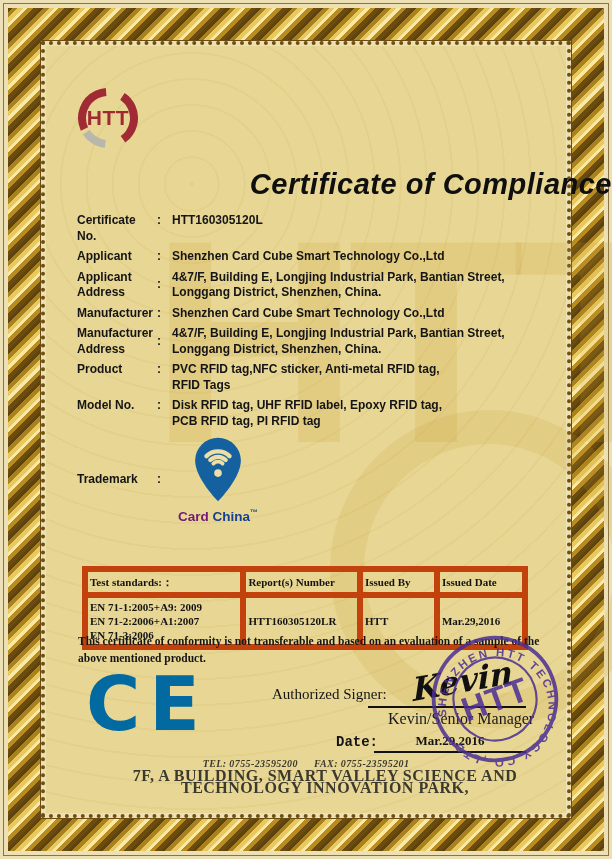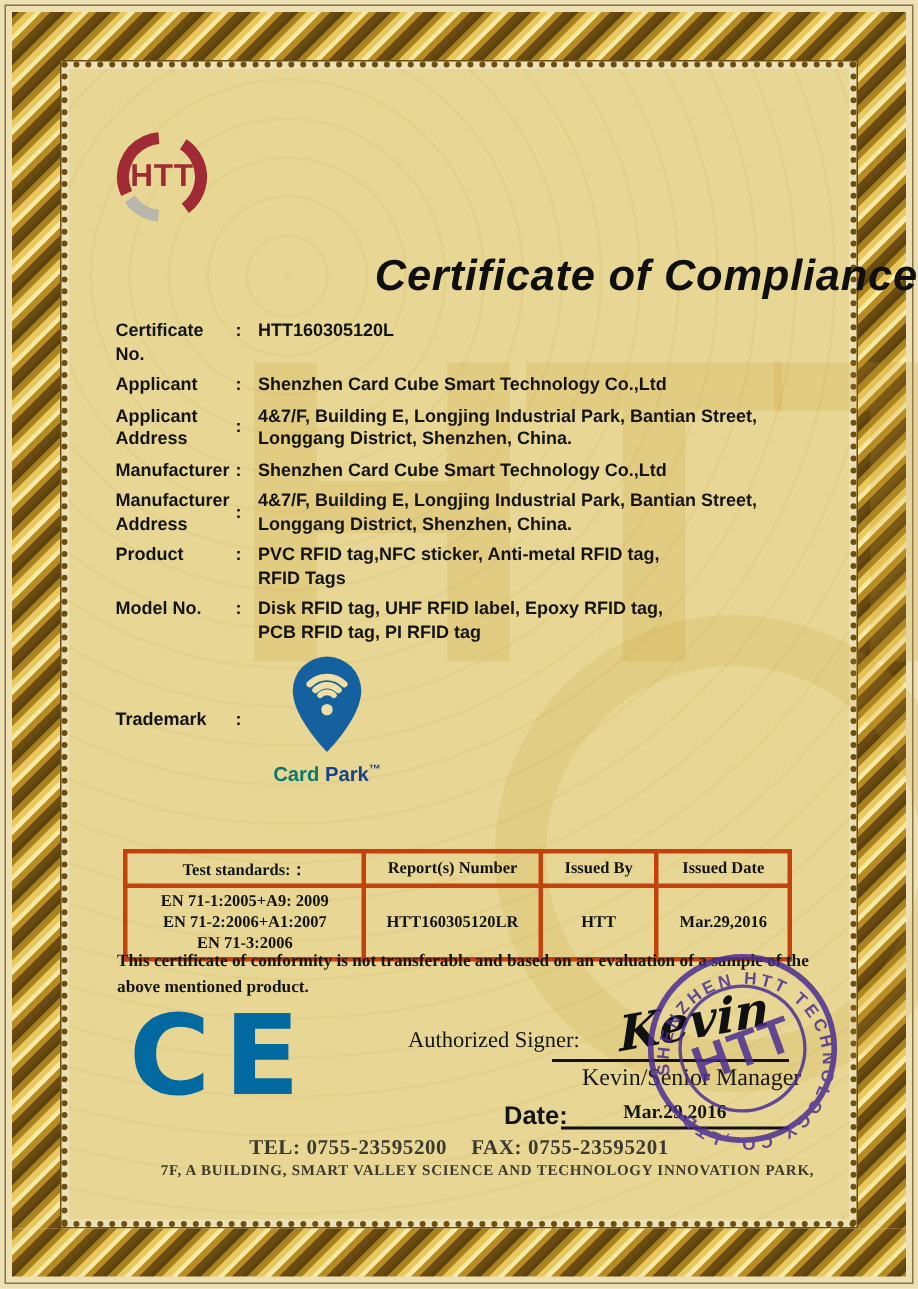--- a/index.html
+++ b/index.html
@@ -51,41 +51,41 @@
   .fields{position:absolute; left:77px; top:213px; width:460px; z-index:2;
     font-size:12px; font-weight:bold; line-height:15.5px;}
   .frow{display:flex; margin-bottom:5px;}
   .flabel{width:80px; flex:0 0 80px;}
   .fcolon{width:15px; flex:0 0 15px;}
   .frow.center-colon .fcolon, .frow.center-colon .flabel{display:flex; flex-direction:column; justify-content:center;}
   .frow.tm-row{align-items:center; margin-top:6px;}
   .fvalue{flex:1;}
   .brand-block{display:flex; flex-direction:column; align-items:center; width:92px;}
   .brand-name{font-size:13.5px; font-weight:bold; margin-top:2px; white-space:nowrap;}
-  .brand-word1{color:#0f766e;}
+  .brand-word1{color:#701a75;}
   .brand-word2{color:#16418f;}
   .brand-tm{color:#16418f; font-size:8px; vertical-align:super;}
   
   .statement{
     position:absolute; left:77px; top:505px; width:456px; z-index:2;
     font-family:"Liberation Serif",serif; font-weight:bold; font-size:11.5px;
     line-height:1.55; color:#151515; letter-spacing:-0.1px;
   }
   .note{
     position:absolute; left:78px; top:633px; width:462px; z-index:2;
     font-family:"Liberation Serif",serif; font-weight:bold; font-size:11.5px;
     line-height:1.45; color:#151515;
   }
   
   .ctable{
     position:absolute; left:82px; top:566px; width:446px; z-index:2;
     border-collapse:collapse; table-layout:fixed;
     font-family:"Liberation Serif",serif; color:#131313;
   }
-  .ctable th,.ctable td{border:3px solid #c2410c; padding:2px 2px; text-align:center;}
+  .ctable th,.ctable td{border:6px solid #c2410c; padding:2px 2px; text-align:left;}
   .ctable th{font-size:11px; font-weight:bold; height:16px;}
   .ctable td{font-size:11px; font-weight:bold;}
   .std-line{line-height:14px; margin:0;}
   
   .ce{
     position:absolute; left:86px; top:667px; z-index:2;
     font-family:"DejaVu Sans",sans-serif; font-weight:bold; font-size:74px;
     letter-spacing:9px; color:#0369a1; line-height:1;
   }
   
@@ -93,34 +93,34 @@
     font-family:"Liberation Serif",serif; font-weight:normal; font-size:15px;}
   .sig-line{position:absolute; left:368px; top:706px; width:158px; border-top:2px solid #111; z-index:2;}
   .signature{
     position:absolute; left:412px; top:662px; z-index:4;
     font-family:"DejaVu Serif",serif; font-style:italic; font-weight:bold;
     font-size:32px; color:#101010; transform:rotate(-10deg) skewX(-8deg);
   }
   .signer-title{position:absolute; left:388px; top:710px; z-index:2;
     font-family:"Liberation Serif",serif; font-size:16px; color:#1a1a1a;}
   .date-label{position:absolute; left:336px; top:734px; z-index:2;
-    font-family:Liberation Sans, sans-serif; font-weight:bold; font-size:17px;}
+    font-family:Liberation Mono, monospace; font-weight:bold; font-size:14px;}
   .date-line{position:absolute; left:374px; top:751px; width:152px; border-top:2px solid #111; z-index:2;}
   .date-value{position:absolute; left:374px; top:733px; width:152px; text-align:center; z-index:2;
     font-family:"Liberation Serif",serif; font-weight:bold; font-size:13px;}
   
   .stamp{position:absolute; left:424px; top:628px; width:142px; height:142px;
     z-index:5; transform:rotate(-20deg); opacity:.85; pointer-events:none;}
   
   .footer{position:absolute; left:45px; right:45px; top:758px; z-index:2;
     text-align:center; font-family:"Liberation Serif",serif; font-weight:bold;
     color:#3c392e;}
-  .footer-line1{font-size:14px; letter-spacing:.4px; margin-bottom:1px;}
+  .footer-line1{font-size:10px; letter-spacing:.4px; margin-bottom:1px;font-style:italic;}
   .footer-line1 .gap{display:inline-block; width:16px;}
-  .footer-line2,.footer-line3{font-size:10px; letter-spacing:.5px; line-height:11.5px;padding-left:38px;}
+  .footer-line2,.footer-line3{font-size:16px; letter-spacing:.5px; line-height:11.5px;padding-left:38px;}
 </style>
 </head>
 <body>
 
 <div class="page">
 
   <div class="frame-outer"></div>
   <div class="frame-band"></div>
   <div class="bead"></div>
   <div class="cert"></div>
@@ -205,21 +205,21 @@
       <div class="fcolon">:</div>
       <div class="fvalue">
         <div class="brand-block">
           <svg width="56" height="68" viewBox="0 0 100 125">
             <path d="M50 122 C50 122 8 80 8 47 A42 42 0 1 1 92 47 C92 80 50 122 50 122 Z" fill="#15619f"></path>
             <path d="M28.8 38.8 A30 30 0 0 1 71.2 38.8" fill="none" stroke="#eedfa6" stroke-width="8" stroke-linecap="round"></path>
             <path d="M35.9 45.9 A20 20 0 0 1 64.1 45.9" fill="none" stroke="#eedfa6" stroke-width="8" stroke-linecap="round"></path>
             <path d="M41.5 52.5 A12 12 0 0 1 58.5 52.5" fill="none" stroke="#eedfa6" stroke-width="7" stroke-linecap="round"></path>
             <circle cx="50" cy="70" r="7" fill="#eedfa6"></circle>
           </svg>
-          <div class="brand-name"><span class="brand-word1">Card</span><span> </span><span class="brand-word2">Park</span><span class="brand-tm">™</span></div>
+          <div class="brand-name"><span class="brand-word1">Card</span><span> </span><span class="brand-word2">China</span><span class="brand-tm">™</span></div>
         </div>
       </div>
     </div>
   </div>
 
 
   <table class="ctable">
     <colgroup>
         <col style="width:36%">
         <col style="width:26.5%">

